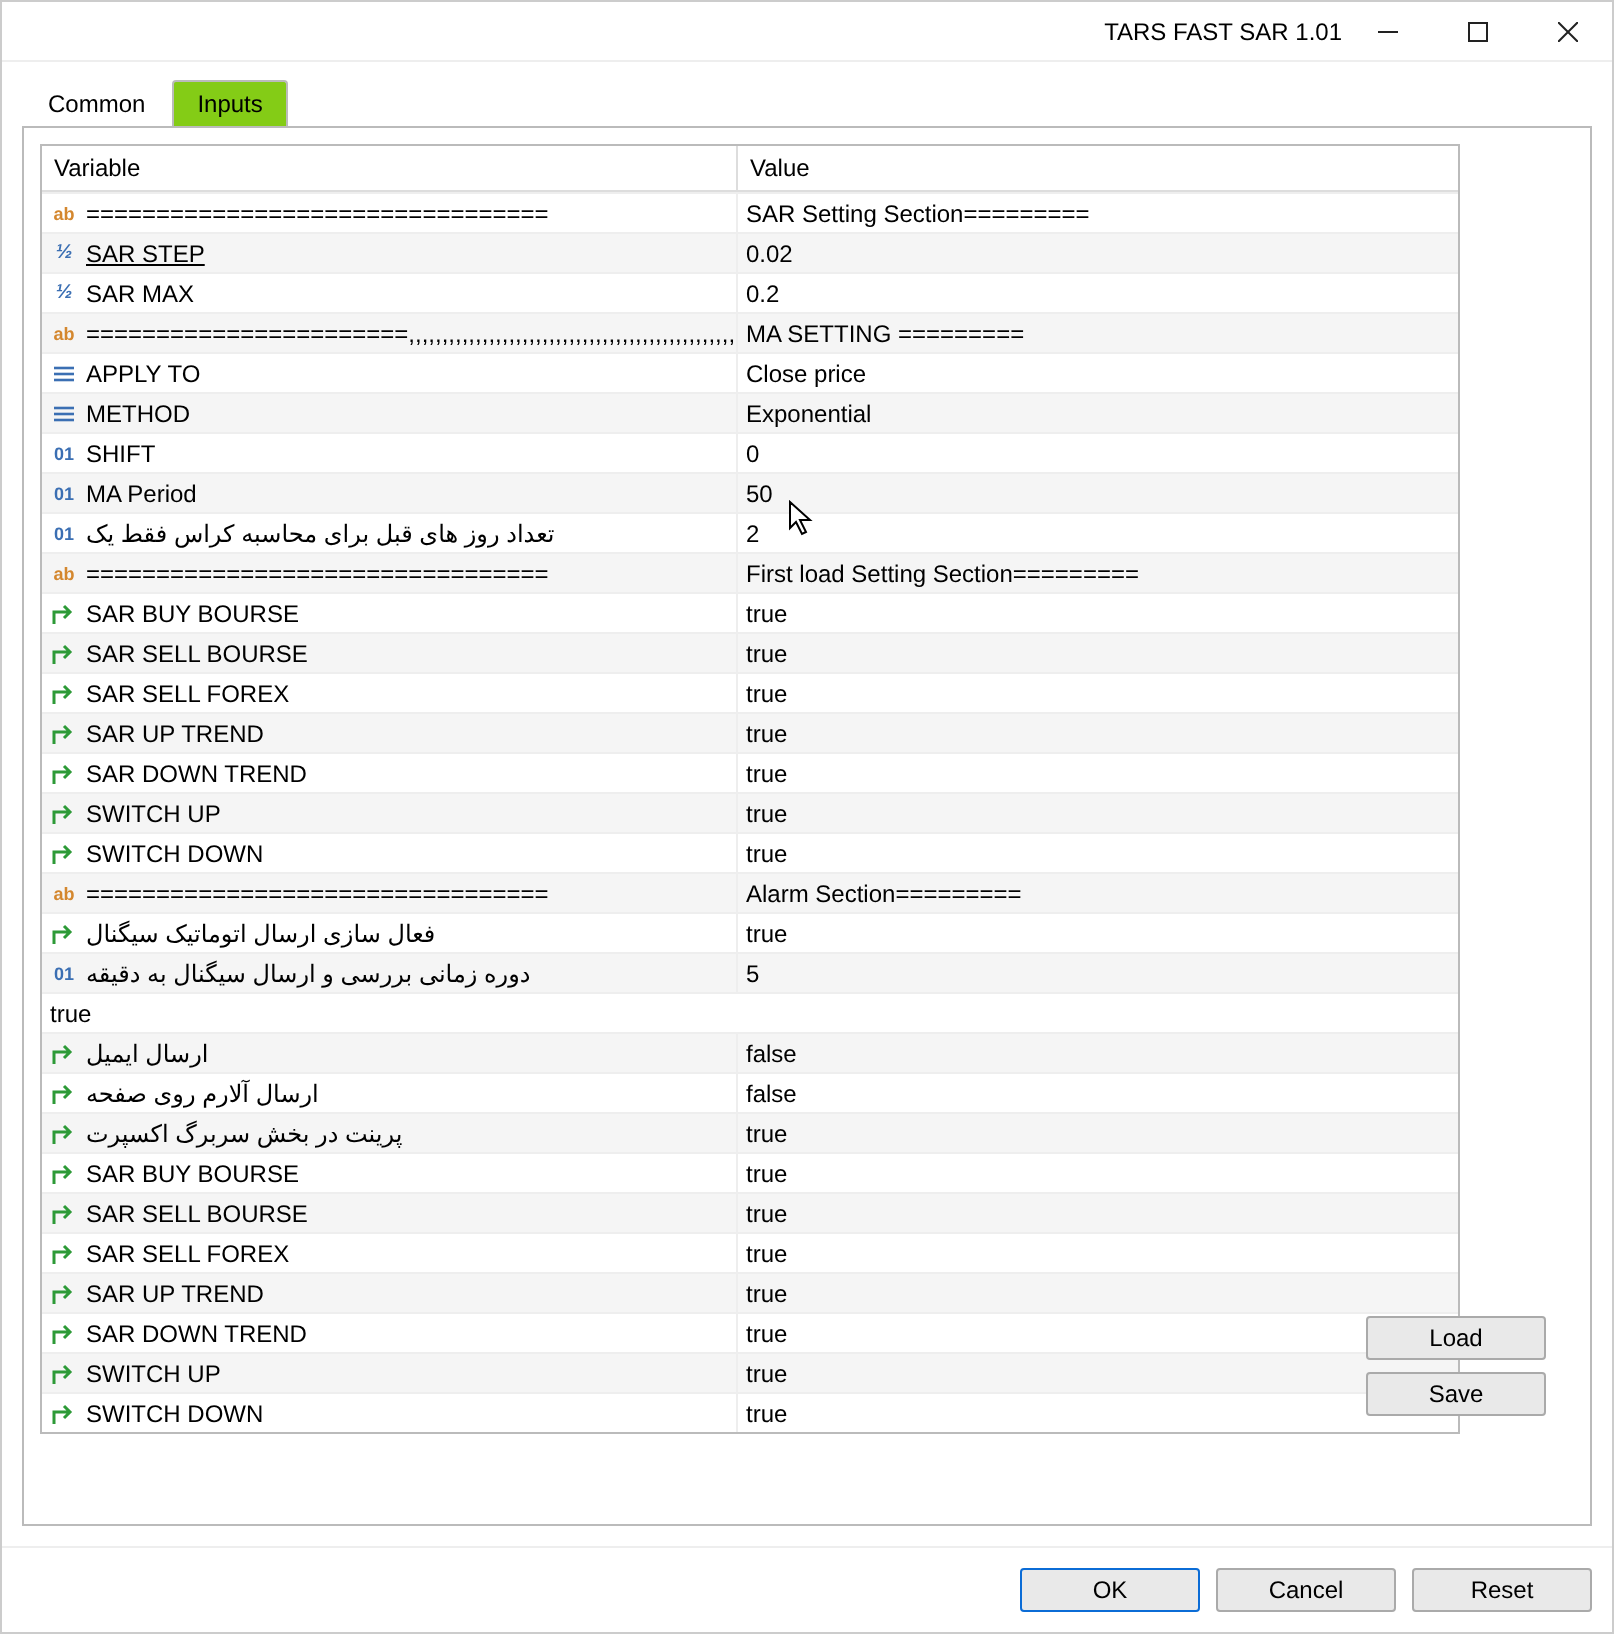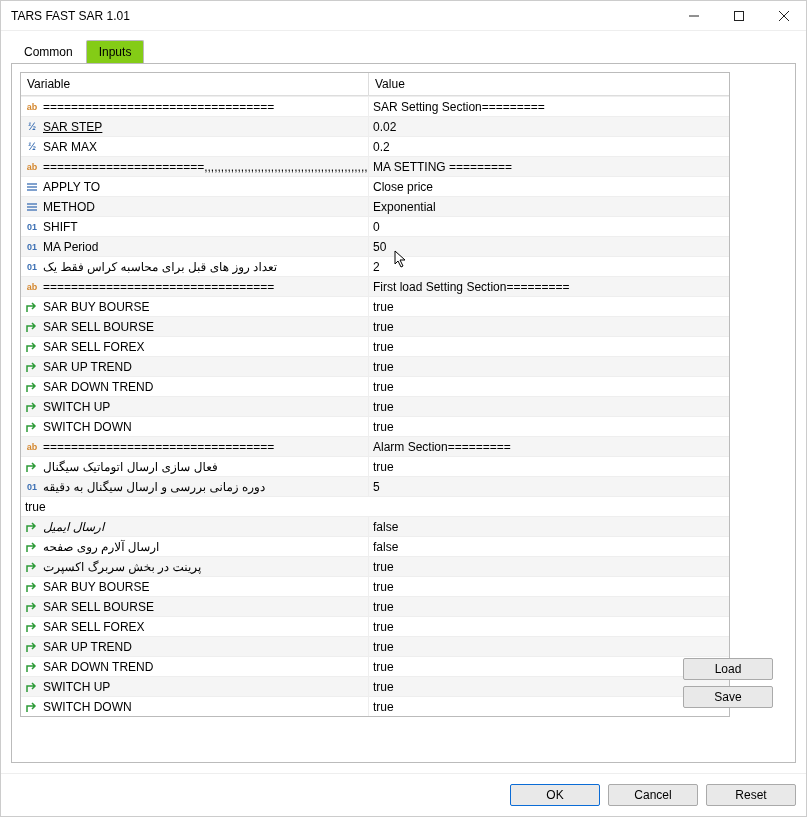--- a/index.html
+++ b/index.html
@@ -15,21 +15,21 @@
     flex-direction: column;
     overflow: hidden;
   }
   .titlebar {
     height: 30px;
     display: flex;
     align-items: center;
     padding-left: 10px;
     border-bottom: 1px solid #eee;
   }
-  .titlebar-title { flex: 1; font-size: 12px; }
+  .titlebar-title { flex: 1; font-size: 12px; text-align: right; }
   .titlebar-controls { display: flex; }
   .titlebar-btn {
     width: 45px; height: 29px;
     display: flex; align-items: center; justify-content: center;
     font-size: 11px; color: #222;
   }
   .titlebar-btn svg { display:block; }
   .tabs {
     display: flex;
     padding: 8px 10px 0 10px;
@@ -371,21 +371,21 @@
         <div class="row">
           <div class="cell col-val">true</div>
         </div>
         <div class="row alt">
           <div class="cell col-var">
             <span class="type-icon type-bool">
               <svg width="12" height="12">
                 <path d="M1 11 L1 5 L8 5 M6 2 L9 5 L6 8" fill="none" stroke="#2d9a37" stroke-width="1.5"></path>
               </svg>
             </span>
-            <span style="unicode-bidi: plaintext; font-style: italic;">ارسال ایمیل</span>
+            <span style="unicode-bidi: plaintext;">ارسال ایمیل</span>
           </div>
           <div class="cell col-val">false</div>
         </div>
         <div class="row">
           <div class="cell col-var">
             <span class="type-icon type-bool">
               <svg width="12" height="12">
                 <path d="M1 11 L1 5 L8 5 M6 2 L9 5 L6 8" fill="none" stroke="#2d9a37" stroke-width="1.5"></path>
               </svg>
             </span>

